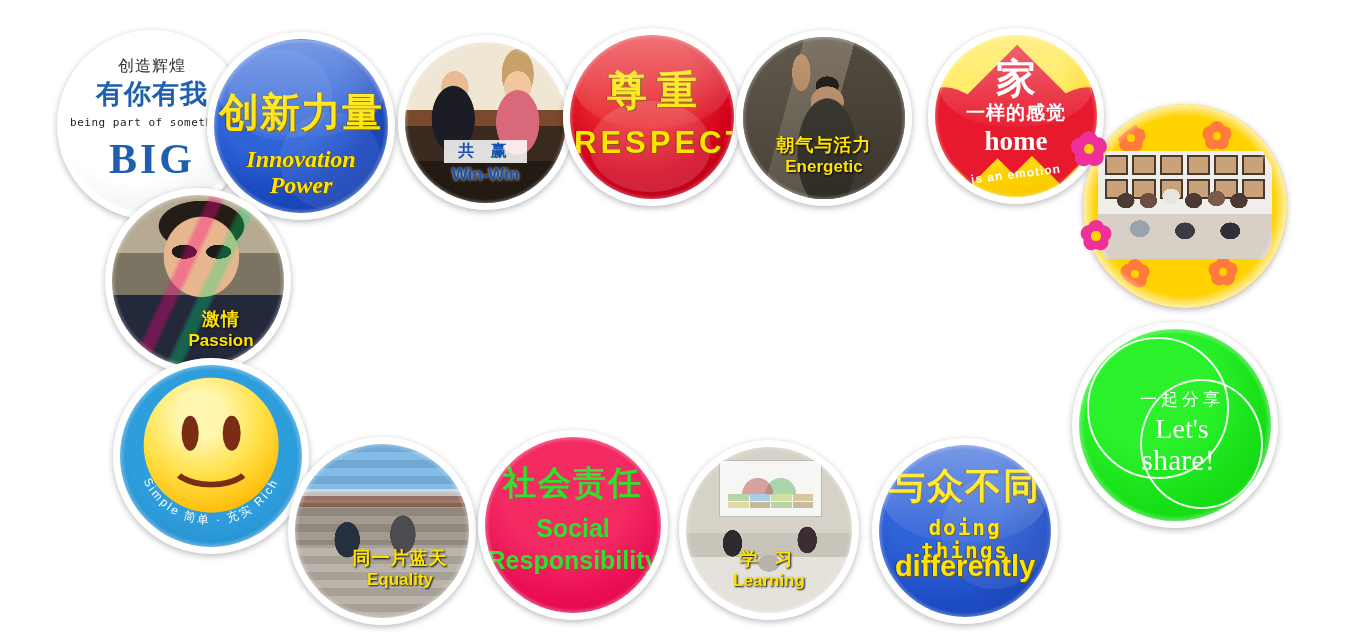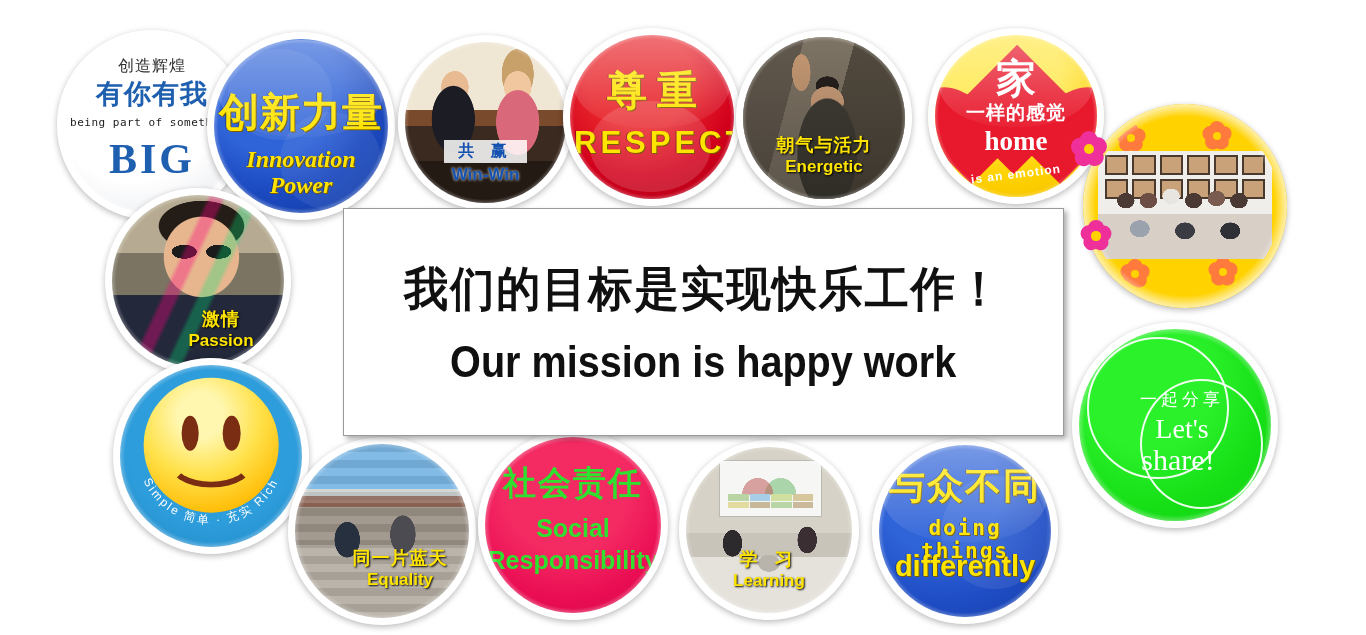--- a/index.html
+++ b/index.html
@@ -469,18 +469,14 @@
     <div class="inner">
       <div class="ring r1"></div>
       <div class="ring r2"></div>
       <div class="cap t1" style="top:62px; padding-left:14px;">一起分享</div>
       <div class="cap t2" style="top:85px; padding-left:14px;">Let's</div>
       <div class="cap t3" style="top:115px; padding-left:6px;">share!</div>
     </div>
     <div class="rim"></div>
   </div>
 
-  <div id="banner" style="left:343px; top:208px; width:721px; height:228px;">
-    <div class="line1">我们的目标是实现快乐工作！</div>
-    <div class="line2">Our mission is happy work</div>
-  </div>
 
 </div>
 
 </body></html>

